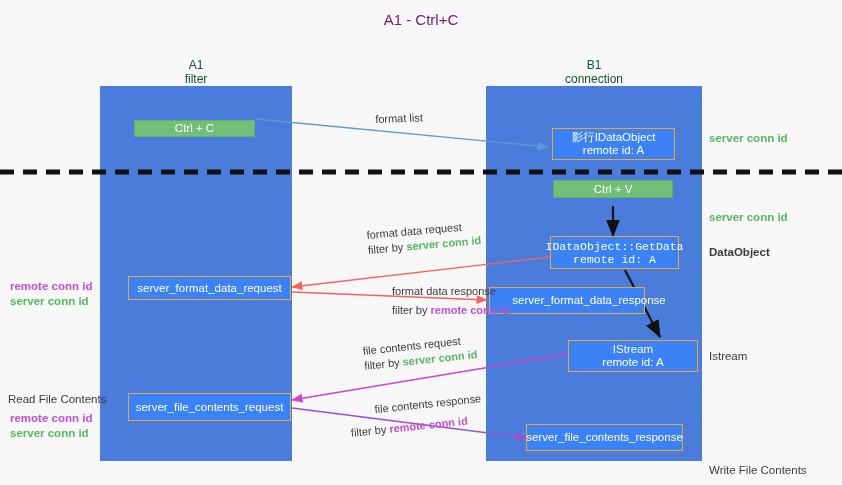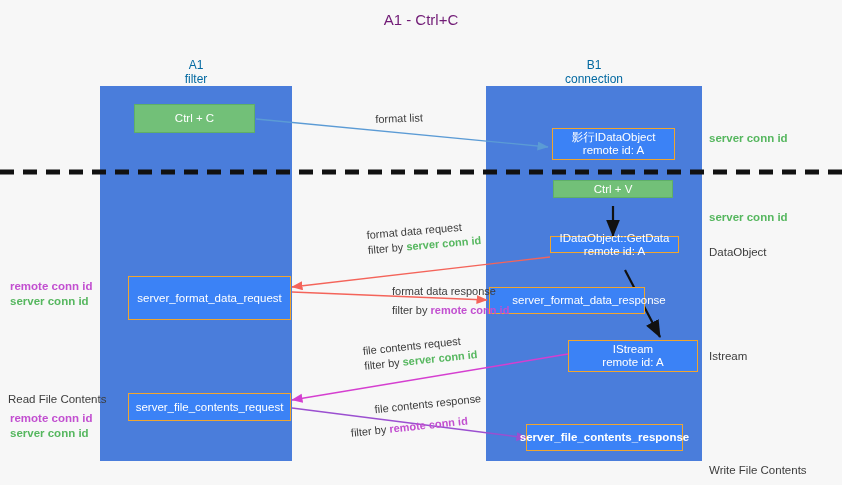--- a/index.html
+++ b/index.html
@@ -12,21 +12,21 @@
     color:#3c3c3c;
   }
   .stage{position:absolute;left:0;top:0;width:842px;height:485px;}
   svg.layer{position:absolute;left:0;top:0;width:842px;height:485px;pointer-events:none;}
 
   .title{
     position:absolute;left:0;top:10px;width:842px;
     text-align:center;font-size:15px;line-height:20px;color:#701a75;
   }
   .col-head{
-    position:absolute;text-align:center;font-size:12px;line-height:14px;color:#0369a1;
+    position:absolute;text-align:center;font-size:12px;line-height:14px;color:#14532d;
   }
   .lane{position:absolute;background:#4a7ddb;}
   .lane.a{left:100px;top:86px;width:192px;height:375px;}
   .lane.b{left:486px;top:86px;width:216px;height:375px;}
 
   .node{
     position:absolute;box-sizing:border-box;
     display:flex;align-items:center;justify-content:center;
     text-align:center;color:#ffffff;font-size:11.5px;line-height:13px;
   }
@@ -95,46 +95,46 @@
 
     <line x1="292" y1="292" x2="487" y2="300" stroke="#f4645a" stroke-width="1.4" marker-end="url(#ar-red)"></line>
 
     <line x1="625" y1="270" x2="660" y2="337" stroke="#111111" stroke-width="2.2" marker-end="url(#ar-black)"></line>
 
     <line x1="568" y1="354" x2="292" y2="400" stroke="#d53fd0" stroke-width="1.4" marker-end="url(#ar-magenta)"></line>
 
     <line x1="292" y1="408" x2="527" y2="438" stroke="#9b4fd0" stroke-width="1.4" marker-end="url(#ar-purple)"></line>
   </svg>
 
-  <div class="node green" style="left:134px;top:104px;width:121px;height:29px;">Ctrl + C</div>
+  <div class="node green" style="left:134px;top:120px;width:121px;height:17px;">Ctrl + C</div>
 
-  <div class="node orange" style="left:128px;top:276px;width:163px;height:44px;">server_format_data_request</div>
+  <div class="node orange" style="left:128px;top:276px;width:163px;height:24px;">server_format_data_request</div>
 
   <div class="node orange" style="left:128px;top:393px;width:163px;height:28px;">server_file_contents_request</div>
 
   <div class="node orange" style="left:552px;top:128px;width:123px;height:32px;flex-direction:column;">
     <span>影行IDataObject</span>
     <span>remote id: A</span>
   </div>
 
   <div class="node green" style="left:553px;top:180px;width:120px;height:18px;text-align:center;">Ctrl + V</div>
 
-  <div class="node orange" style="left:550px;top:236px;width:129px;height:17px;flex-direction:column;">
+  <div class="node orange" style="left:550px;top:236px;width:129px;height:33px;flex-direction:column;font-family:Liberation Mono, monospace;">
     <span>IDataObject::GetData</span>
     <span>remote id: A</span>
   </div>
 
   <div class="node orange" style="left:489px;top:287px;width:156px;height:27px;padding-left:44px;">server_format_data_response</div>
 
   <div class="node orange" style="left:568px;top:340px;width:130px;height:32px;flex-direction:column;">
     <span>IStream</span>
     <span>remote id: A</span>
   </div>
 
-  <div class="node orange" style="left:526px;top:424px;width:157px;height:27px;font-weight:bold;">server_file_contents_response</div>
+  <div class="node orange" style="left:526px;top:424px;width:157px;height:27px;">server_file_contents_response</div>
 
   <div class="edge-label rot" style="left:375px;top:112px;transform:rotate(-2deg);">format list</div>
 
   <div class="edge-label rot" style="left:366px;top:228px;transform:rotate(-5deg);">
     <div>format data request</div>
     <div>
       <span>filter by </span><span class="hl-green">server conn id</span>
     </div>
   </div>
 
@@ -154,21 +154,21 @@
 
   <div class="edge-label rot" style="left:348px;top:405px;transform:rotate(-6deg);">
     <div style="margin-left:26px;">file contents response</div>
     <div style="margin-top:6px;">
       <span>filter by </span><span class="hl-purple">remote conn id</span>
     </div>
   </div>
 
   <div class="side-label green" style="left:709px;top:131px;">server conn id</div>
   <div class="side-label green" style="left:709px;top:210px;">server conn id</div>
-  <div class="side-label plain" style="left:709px;top:245px;">DataObject</div>
+  <div class="side-label plain" style="left:709px;top:245px;font-weight:bold;">DataObject</div>
   <div class="side-label plain" style="left:709px;top:349px;">Istream</div>
   <div class="side-label plain" style="left:709px;top:431px;margin-top:32px;">Write File Contents</div>
 
   <div class="side-label purple" style="left:10px;top:279px;">remote conn id</div>
   <div class="side-label green" style="left:10px;top:294px;">server conn id</div>
 
   <div class="side-label plain" style="left:8px;top:392px;">Read File Contents</div>
   <div class="side-label purple" style="left:10px;top:411px;">remote conn id</div>
   <div class="side-label green" style="left:10px;top:426px;">server conn id</div>
 

